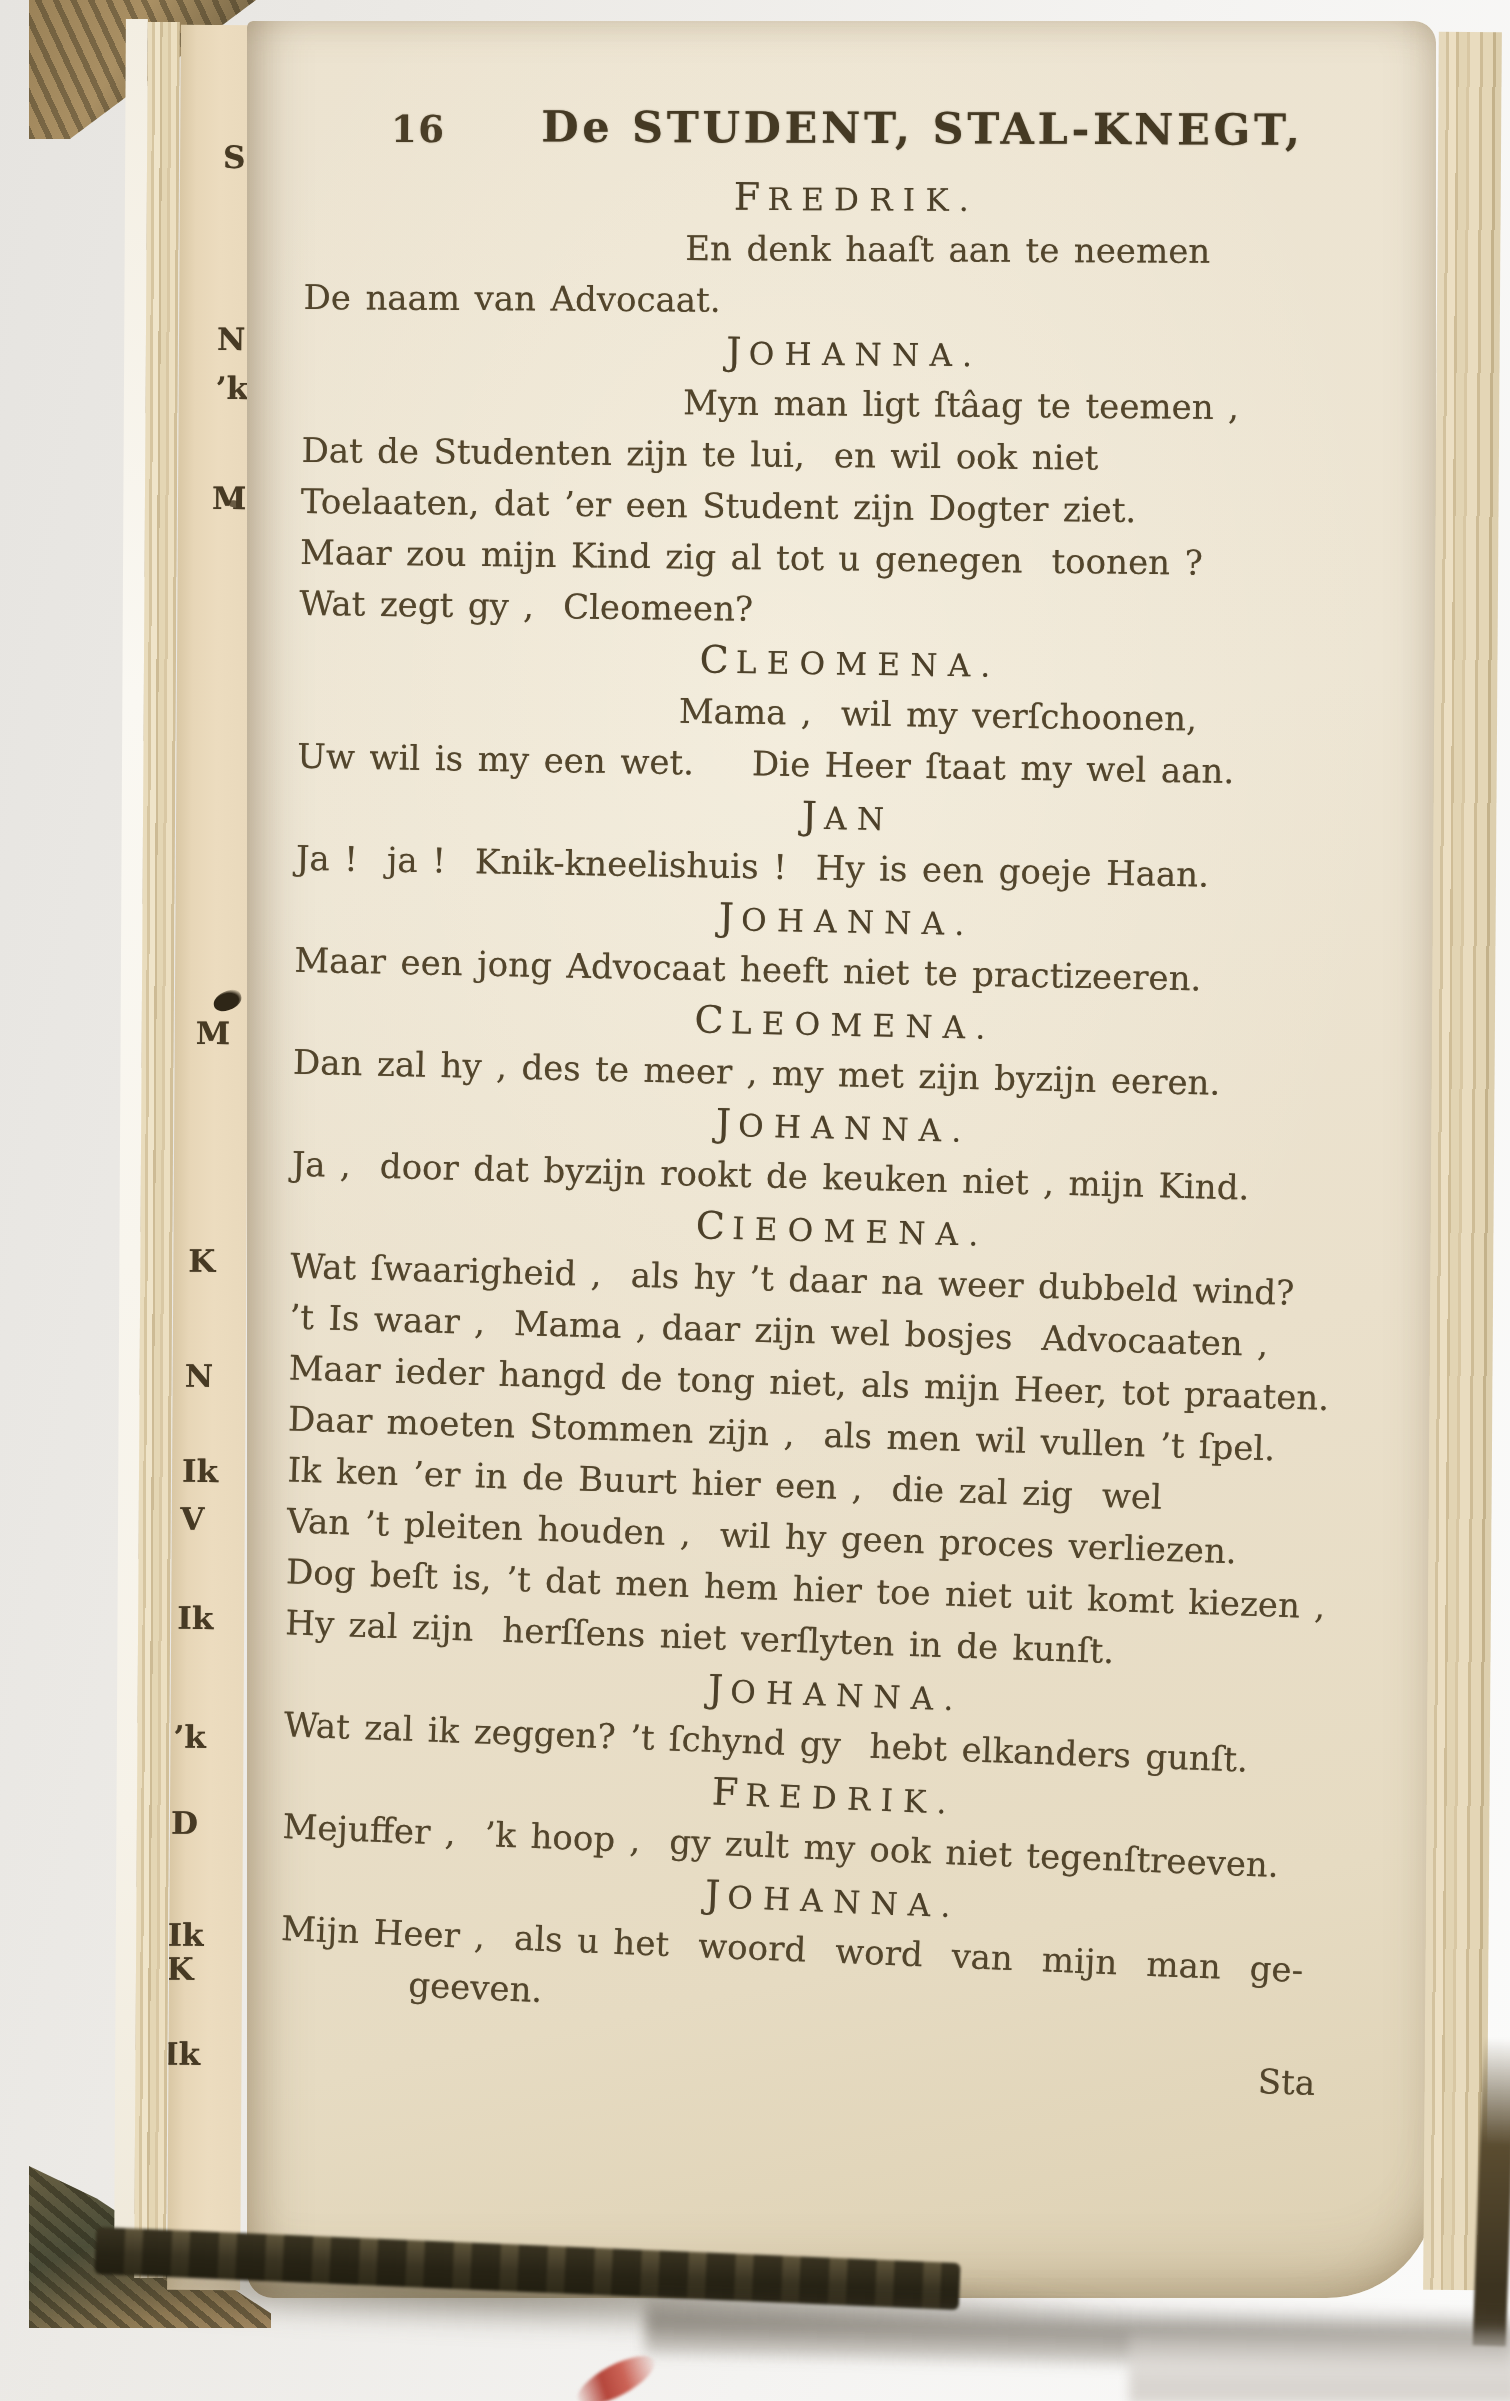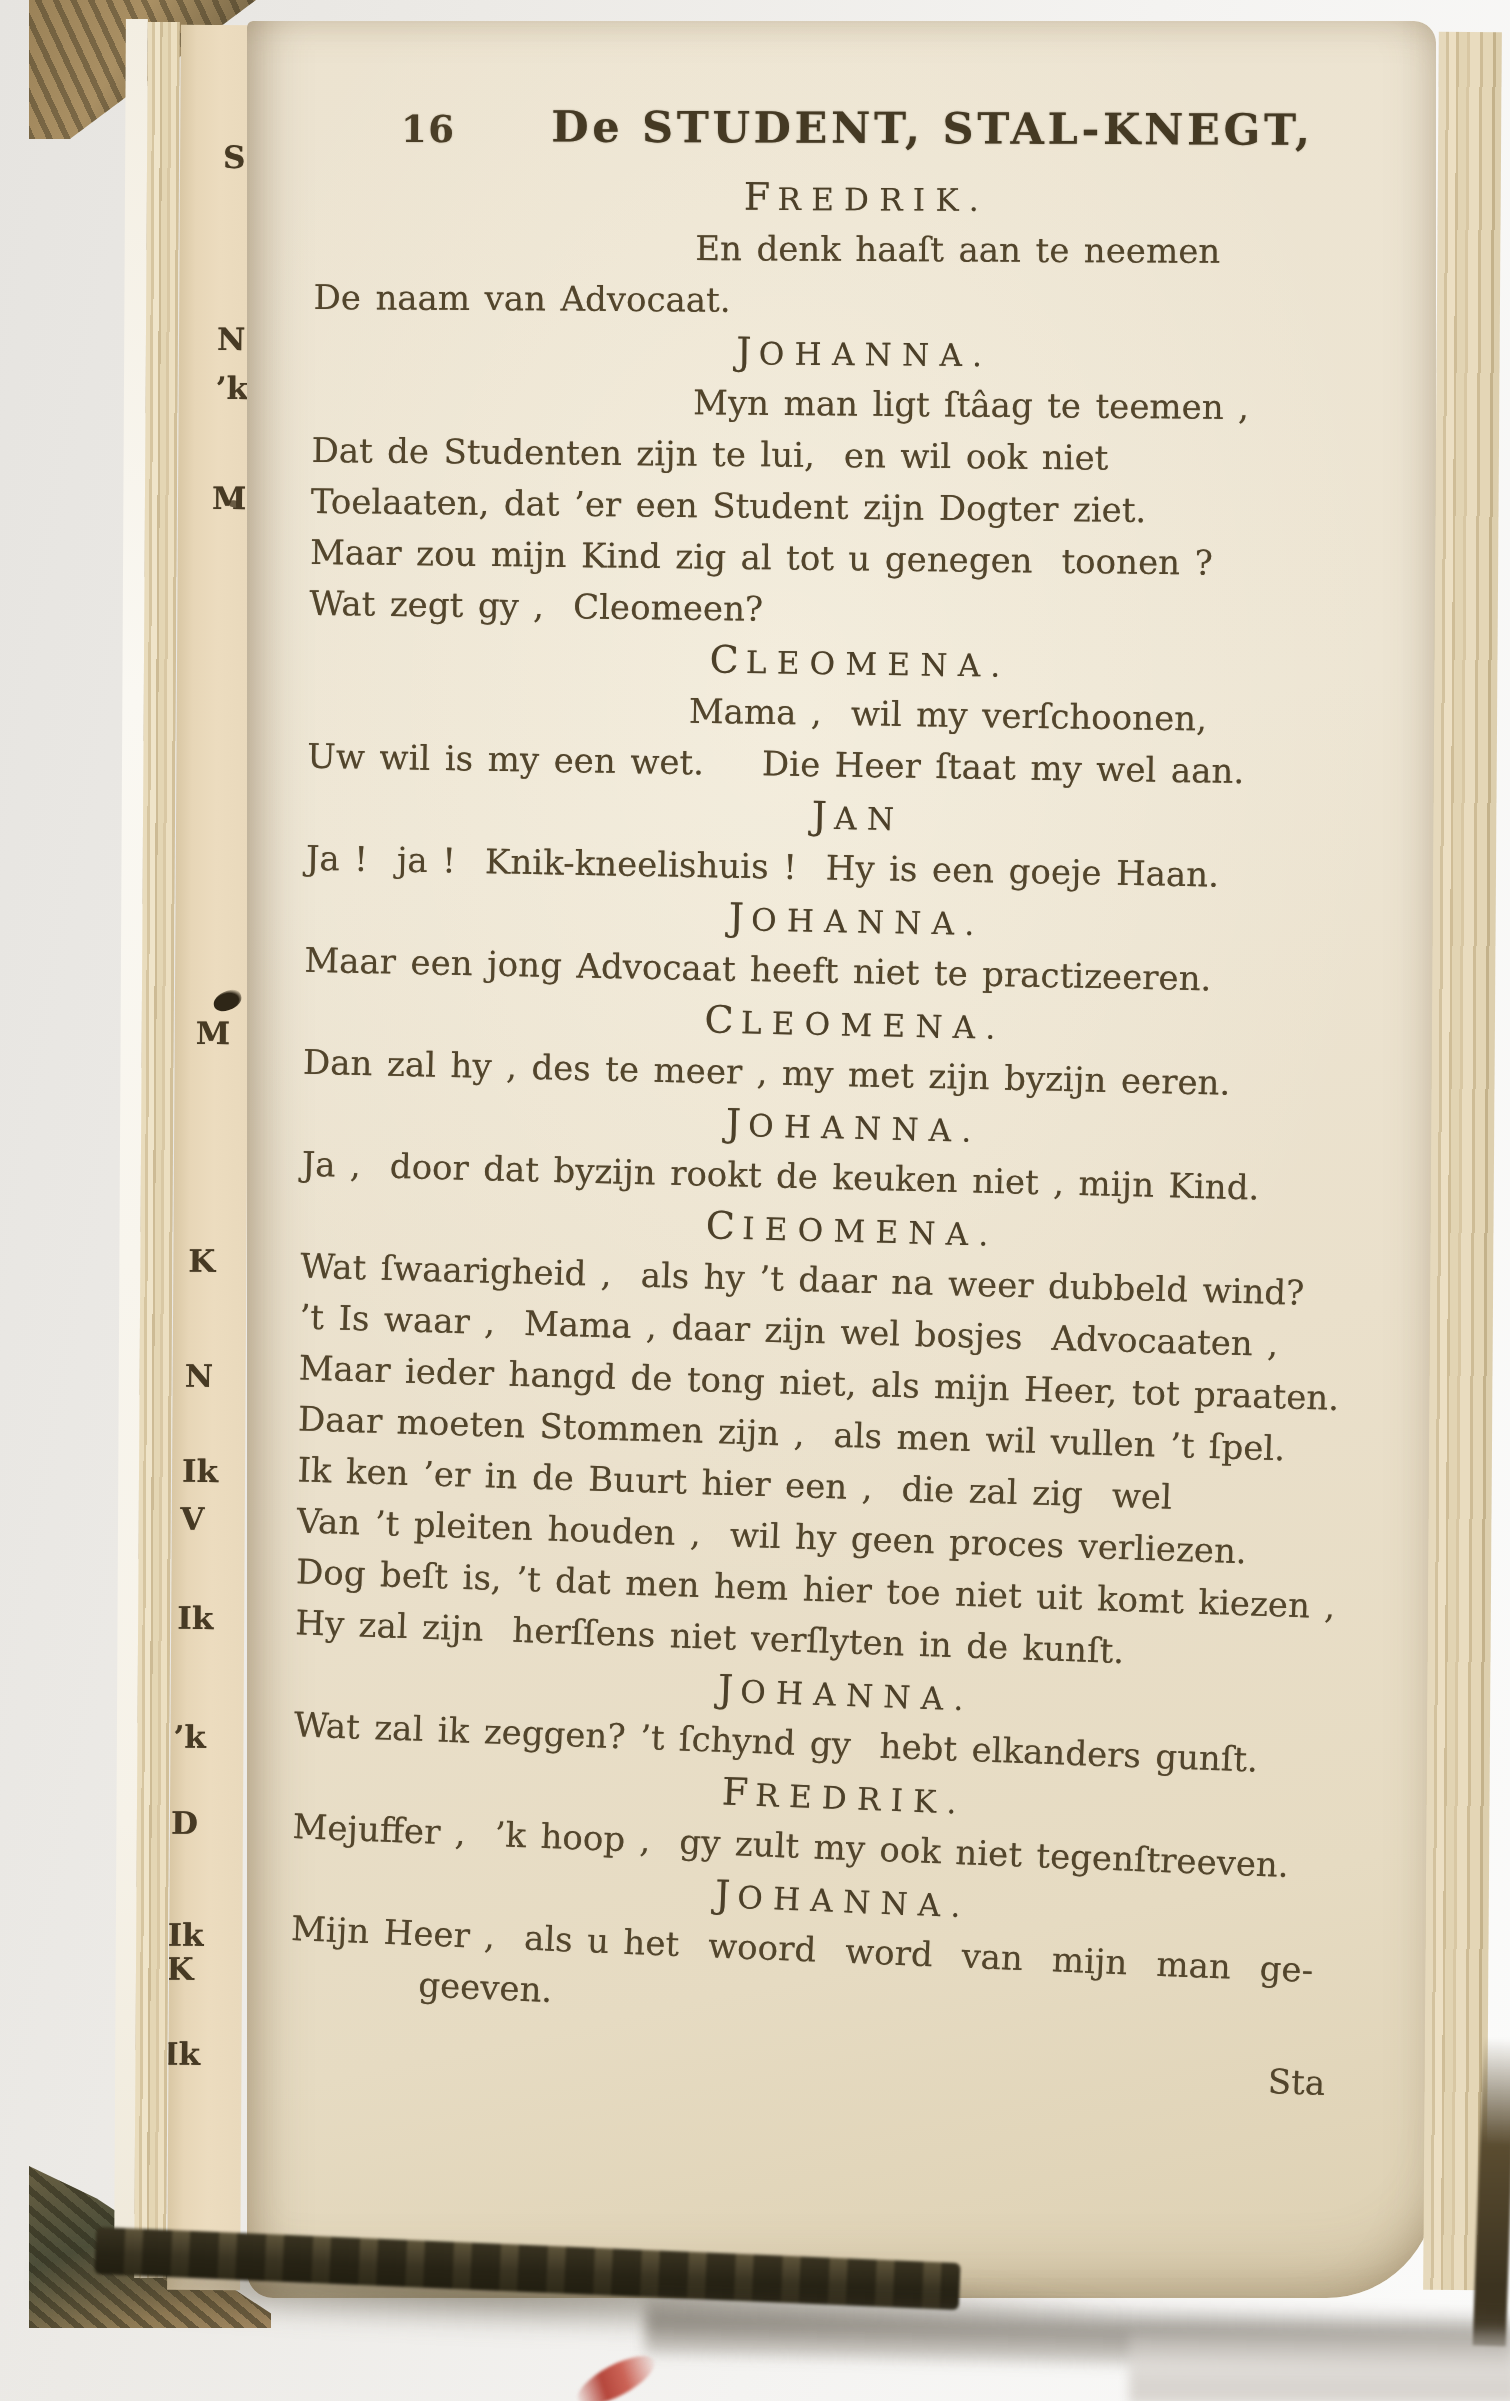--- a/index.html
+++ b/index.html
@@ -106,21 +106,21 @@
   }
   .page-edge-dark-right {
     position: absolute; left: 1478px; top: 2038px; width: 33px; height: 308px;
     background: linear-gradient(180deg, rgba(90,76,48,0), #5a4c30 35%, #3c3320 80%);
     transform: rotate(2deg);
     filter: blur(1.5px);
   }
 
   
   .text-block {
-    position: absolute; left: 68px; top: 82px; width: 1103px;
+    position: absolute; left: 58px; top: 82px; width: 1103px;
     color: #52452c;
   }
   .header-row {
     position: relative; height: 67px;
     transform: rotate(0.25deg);
   }
   .page-number {
     position: absolute; left: 86px; top: 5.9px;
     font-size: 37px; font-weight: bold; letter-spacing: 1.5px;
     color: #4a3e27; text-shadow: 0 0 1.5px rgba(70,56,30,.5);

